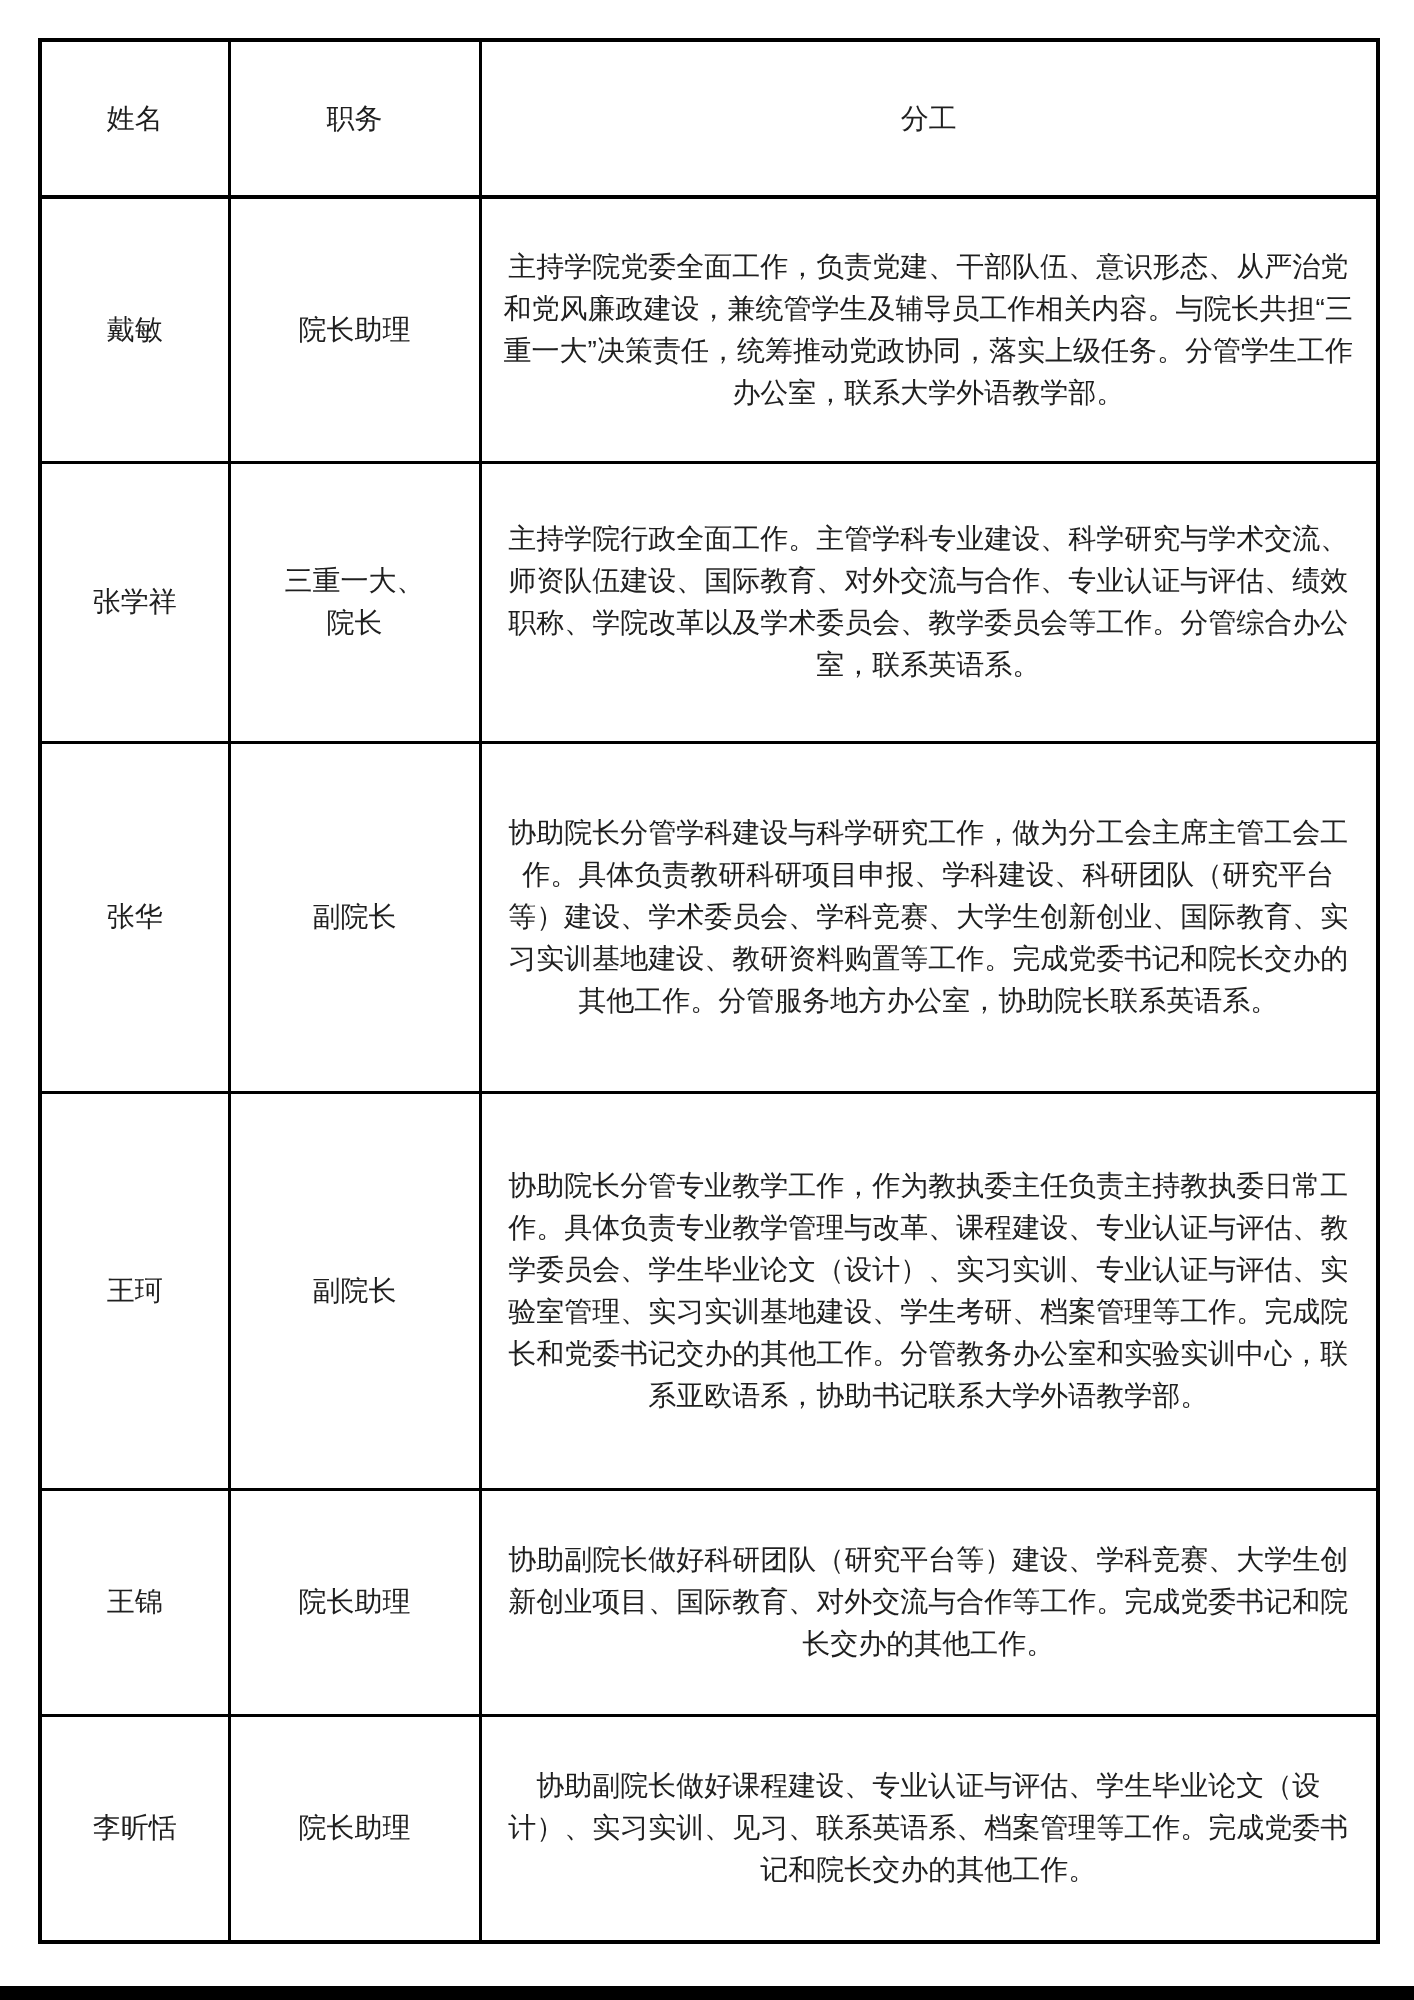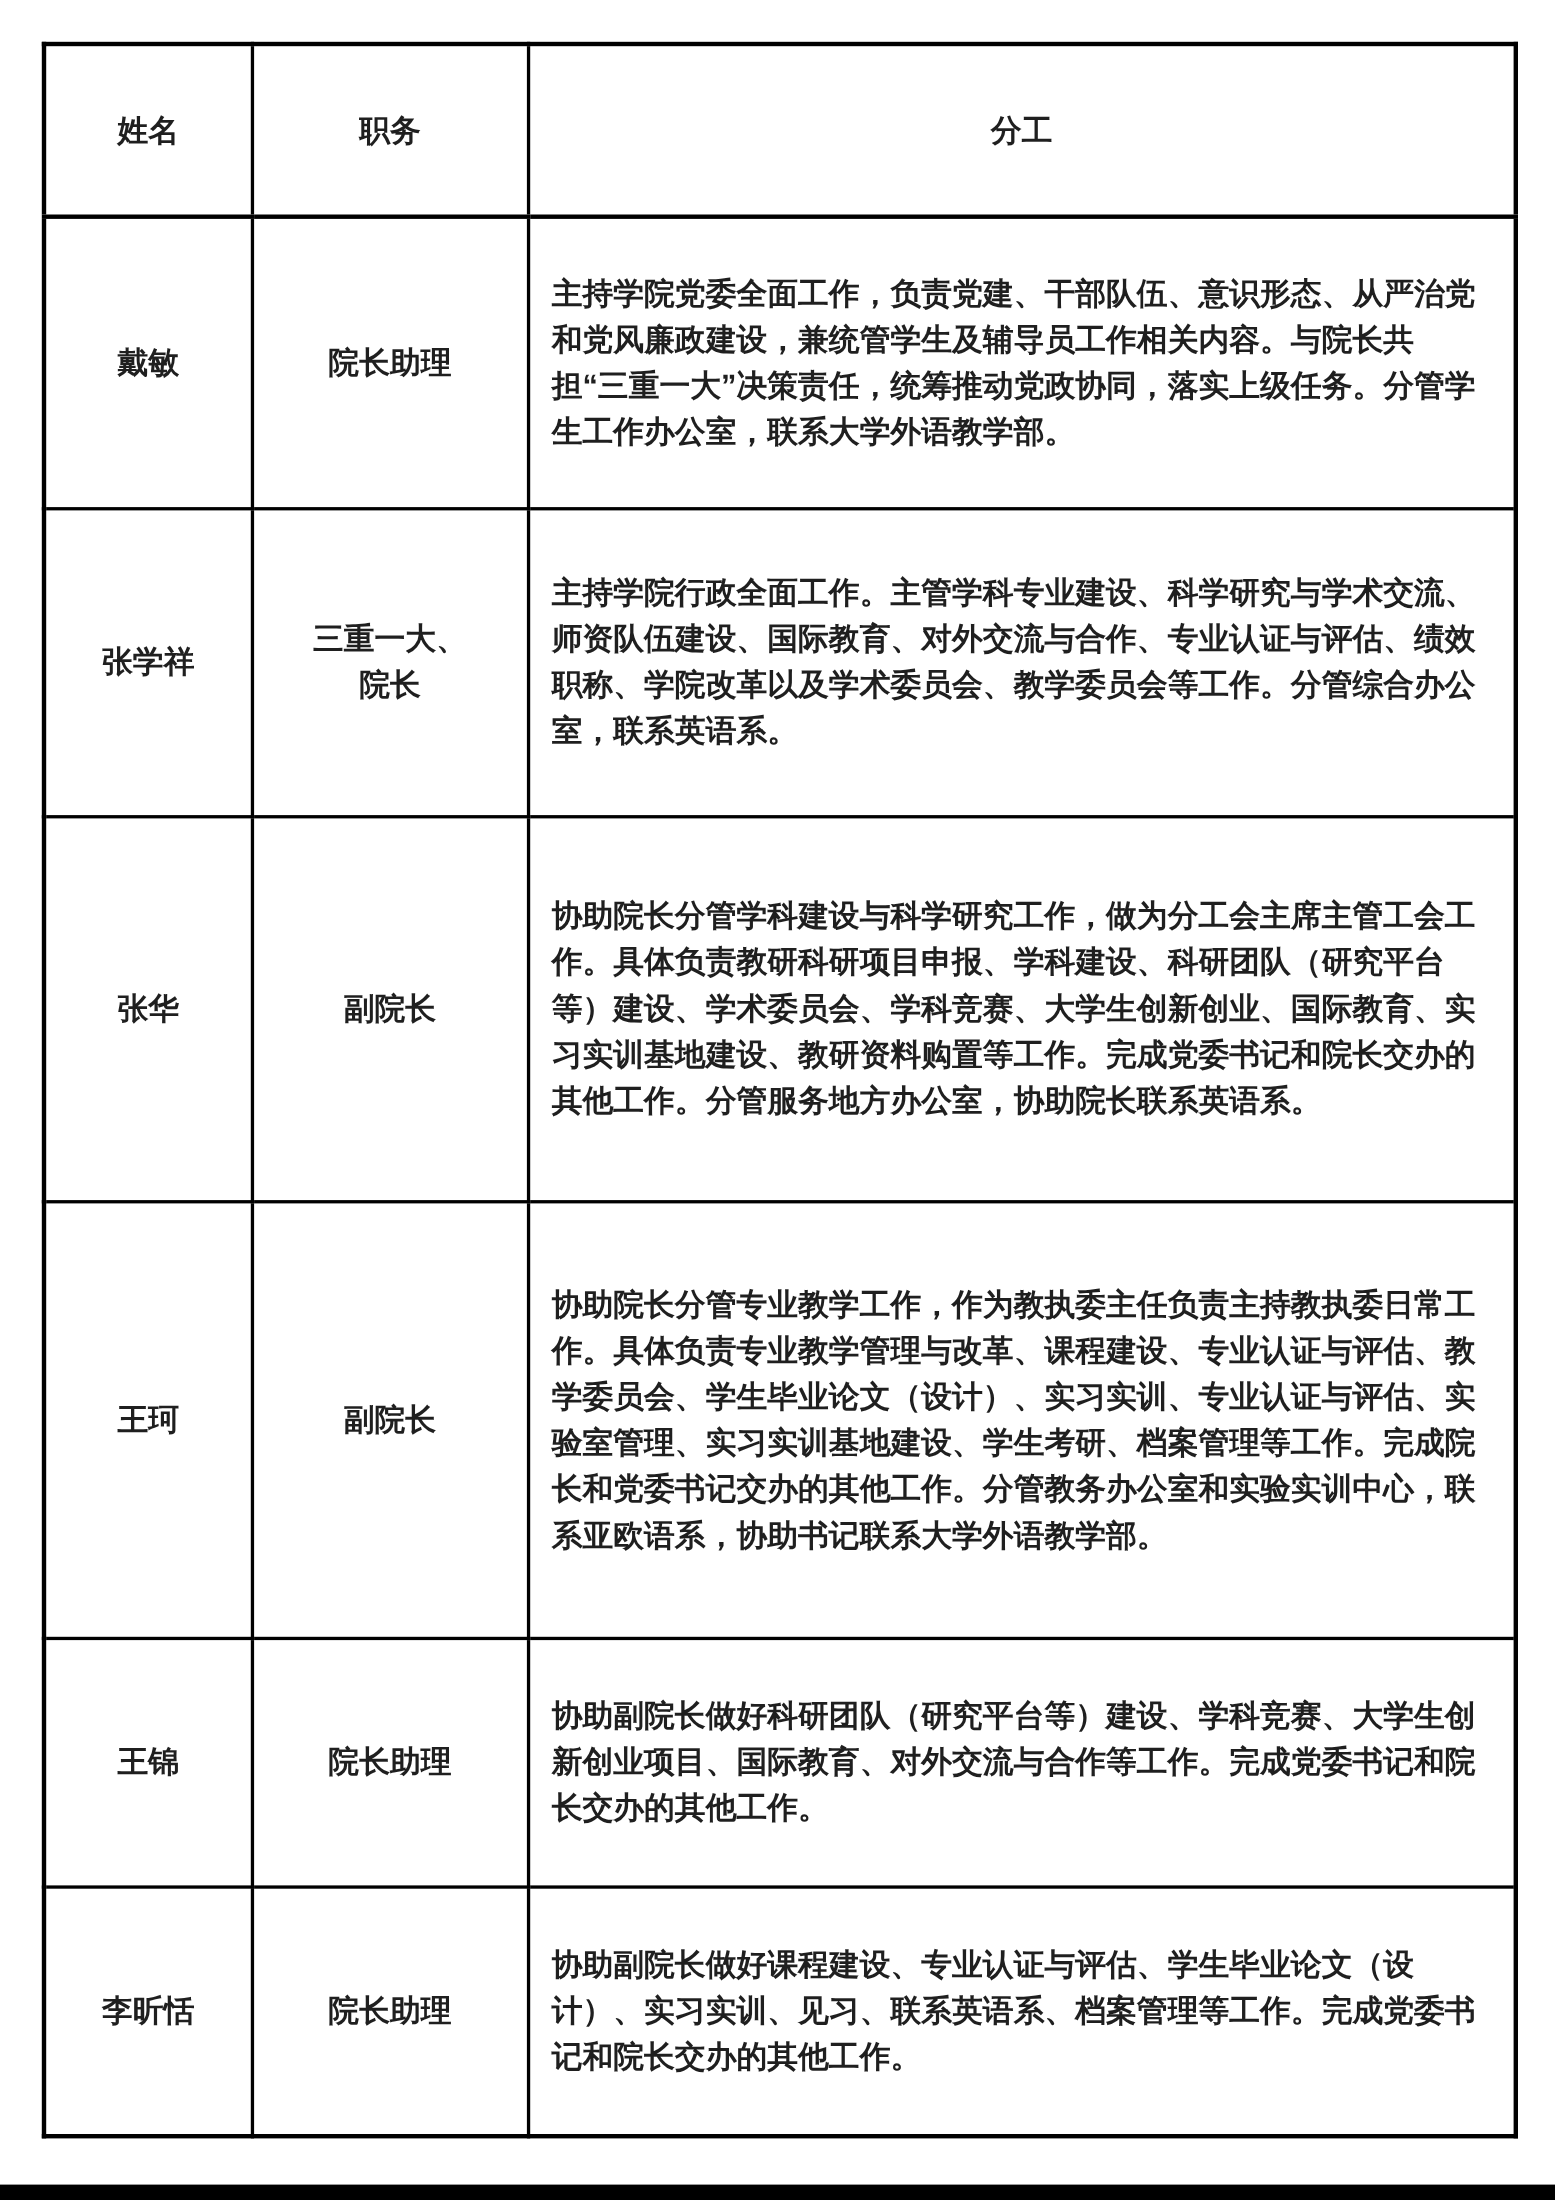--- a/index.html
+++ b/index.html
@@ -16,21 +16,21 @@
     left: 38px;
     top: 38px;
     width: 1338px;
     border-collapse: collapse;
     table-layout: fixed;
     border: 4px solid #000000;
   }
   .org-table th, .org-table td {
     border: 3px solid #000000;
     font-size: 28px;
-    font-weight: 700;
+    font-weight: 400;
     line-height: 42px;
     vertical-align: middle;
     overflow: hidden;
   }
   .org-table thead th { border-bottom-width: 4px; }
   col.c-name { width: 189px; }
   col.c-pos  { width: 251px; }
   col.c-duty { width: 898px; }
 
   thead tr           { height: 157px; }
@@ -40,21 +40,21 @@
   tbody tr:nth-child(4) { height: 397px; }
   tbody tr:nth-child(5) { height: 226px; }
   tbody tr:nth-child(6) { height: 227px; }
 
   .cell-center {
     text-align: center;
     white-space: pre-line; 
     padding: 0 6px;
   }
   .duties-cell {
-    text-align: left;
+    text-align: center;
     padding: 14px 21px 14px 20px;
   }
   .bottom-bar {
     position: absolute;
     left: 0;
     top: 1986px;
     width: 1414px;
     height: 14px;
     background: #000000;
   }

